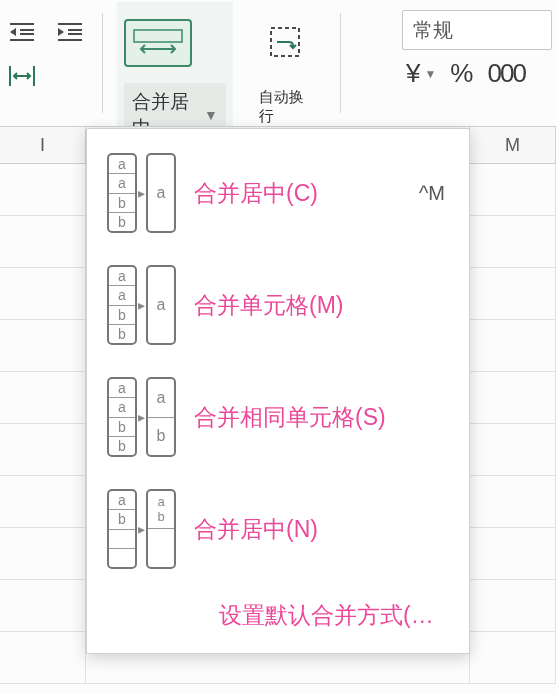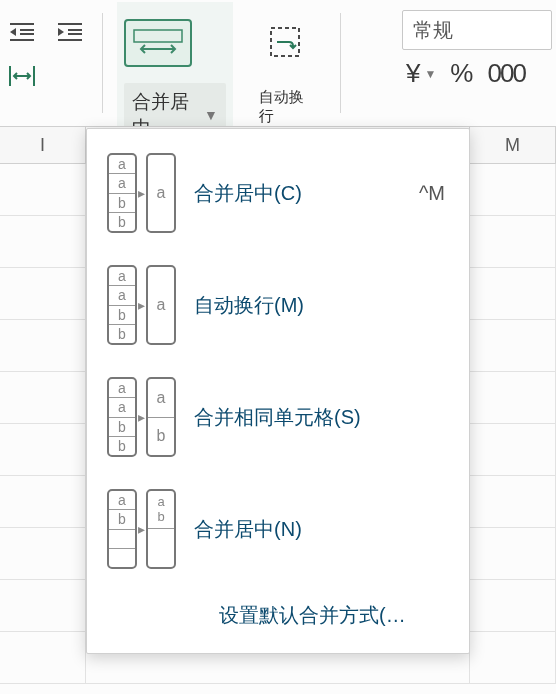--- a/index.html
+++ b/index.html
@@ -266,22 +266,22 @@
       justify-content: center;
       border-bottom: 1px solid #999;
     }
     .arrow-between {
       font-size: 14px;
       color: #888;
       margin: 0 -1px;
     }
     .menu-text {
       flex: 1;
-      font-size: 20px;
-      color: #0c4a6e;
+      font-size: 23px;
+      color: #ec4899;
     }
     .menu-shortcut {
       font-size: 20px;
       color: #555;
       padding-right: 4px;
     }
   </style>
 </head>
 <body>
 
@@ -443,21 +443,21 @@
           <div class="r">a</div>
           <div class="r">a</div>
           <div class="r">b</div>
           <div class="r">b</div>
         </div>
       <span class="arrow-between">▸</span>
       <div class="cell-merged center">
           <span>a</span>
         </div>
     </div>
-    <span class="menu-text">自动换行(M)</span>
+    <span class="menu-text">合并单元格(M)</span>
   </div>
 
   <div class="menu-item">
     <div class="menu-icon-pair">
       <div class="cell-stack">
           <div class="r">a</div>
           <div class="r">a</div>
           <div class="r">b</div>
           <div class="r">b</div>
         </div>

